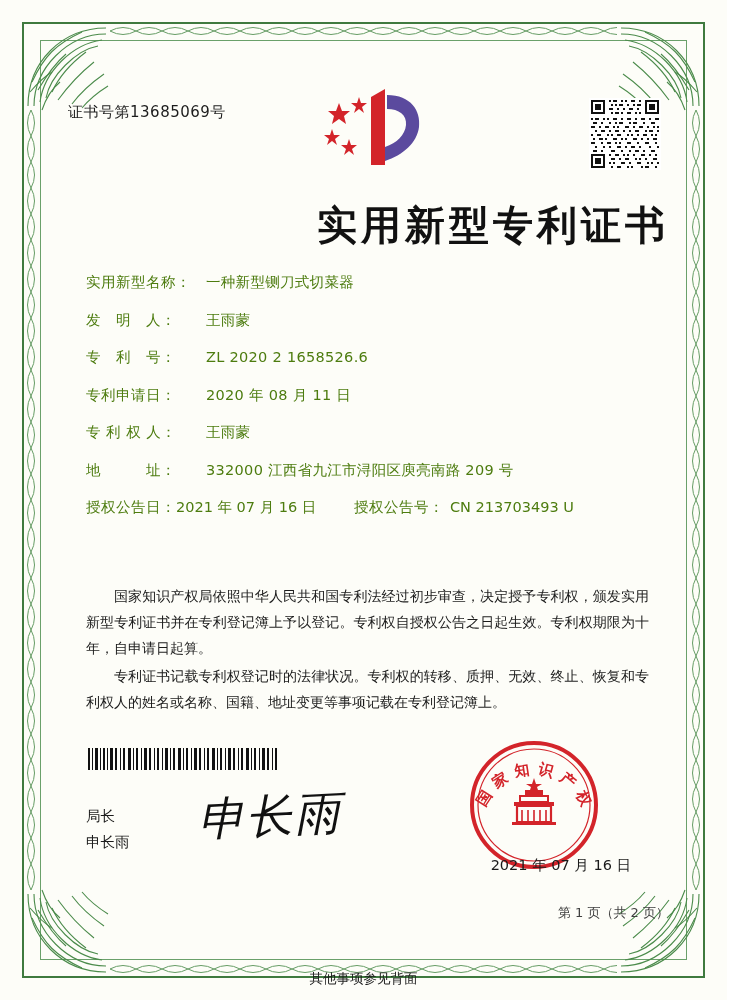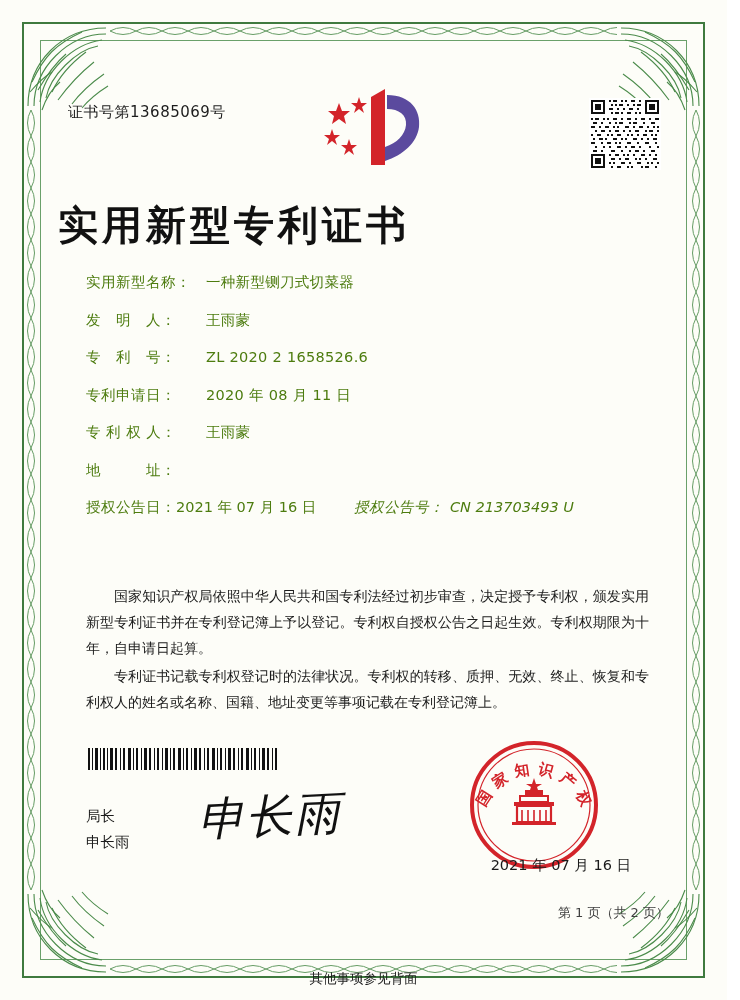--- a/index.html
+++ b/index.html
@@ -54,21 +54,21 @@
   .logo{
     position:absolute;left:50%;top:25px;transform:translateX(-50%);
     width:130px;height:90px;
   }
   .qr{
     position:absolute;right:8px;top:40px;
     width:72px;height:72px;
   }
   .title{
     position:absolute;left:0;right:0;top:140px;
-    text-align:left;
+    text-align:right;
     font-size:40px;font-weight:bold;letter-spacing:4px;
     color:#111;
     font-family:"DejaVu Sans", sans-serif;
   }
   .fields{
     position:absolute;left:28px;right:18px;top:215px;
     font-size:14.5px;color:#4d7c0f;
     font-family:"DejaVu Sans", sans-serif;
   }
   .row{
@@ -76,21 +76,21 @@
     margin-bottom:18.5px;
   }
   .label{
     width:120px;flex:0 0 120px;
     letter-spacing:.5px;
     white-space:pre;
   }
   .value{flex:1;letter-spacing:.3px;}
   .row-split{display:flex;align-items:baseline;margin-bottom:8px;}
   .split-left{flex:0 0 268px;display:flex;align-items:baseline;}
-  .split-right{flex:1;display:flex;align-items:baseline;font-style:italic;}
+  .split-right{flex:1;display:flex;align-items:baseline;}
   .label-s{white-space:pre;letter-spacing:.5px;}
   .label-s2{white-space:pre;letter-spacing:.5px;margin-right:6px;}
 
   .para{
     position:absolute;left:28px;right:20px;top:492px;
     font-size:14px;line-height:26px;color:#1b1b1b;
     text-align:justify;
     font-family:"DejaVu Sans", sans-serif;
     margin-top:33px;
   }
@@ -438,20 +438,21 @@
       <div class="row">
         <div class="label">专利申请日：</div>
         <div class="value">2020 年 08 月 11 日</div>
       </div>
       <div class="row">
         <div class="label">专 利 权 人：</div>
         <div class="value">王雨蒙</div>
       </div>
       <div class="row">
         <div class="label">地　　　址：</div>
+        <div class="value">332000 江西省九江市浔阳区庾亮南路 209 号</div>
       </div>
       <div class="row-split">
         <div class="split-left">
           <span class="label-s">授权公告日：</span>
           <span>2021 年 07 月 16 日</span>
         </div>
         <div class="split-right">
           <span class="label-s2">授权公告号：</span>
           <span>CN 213703493 U</span>
         </div>

